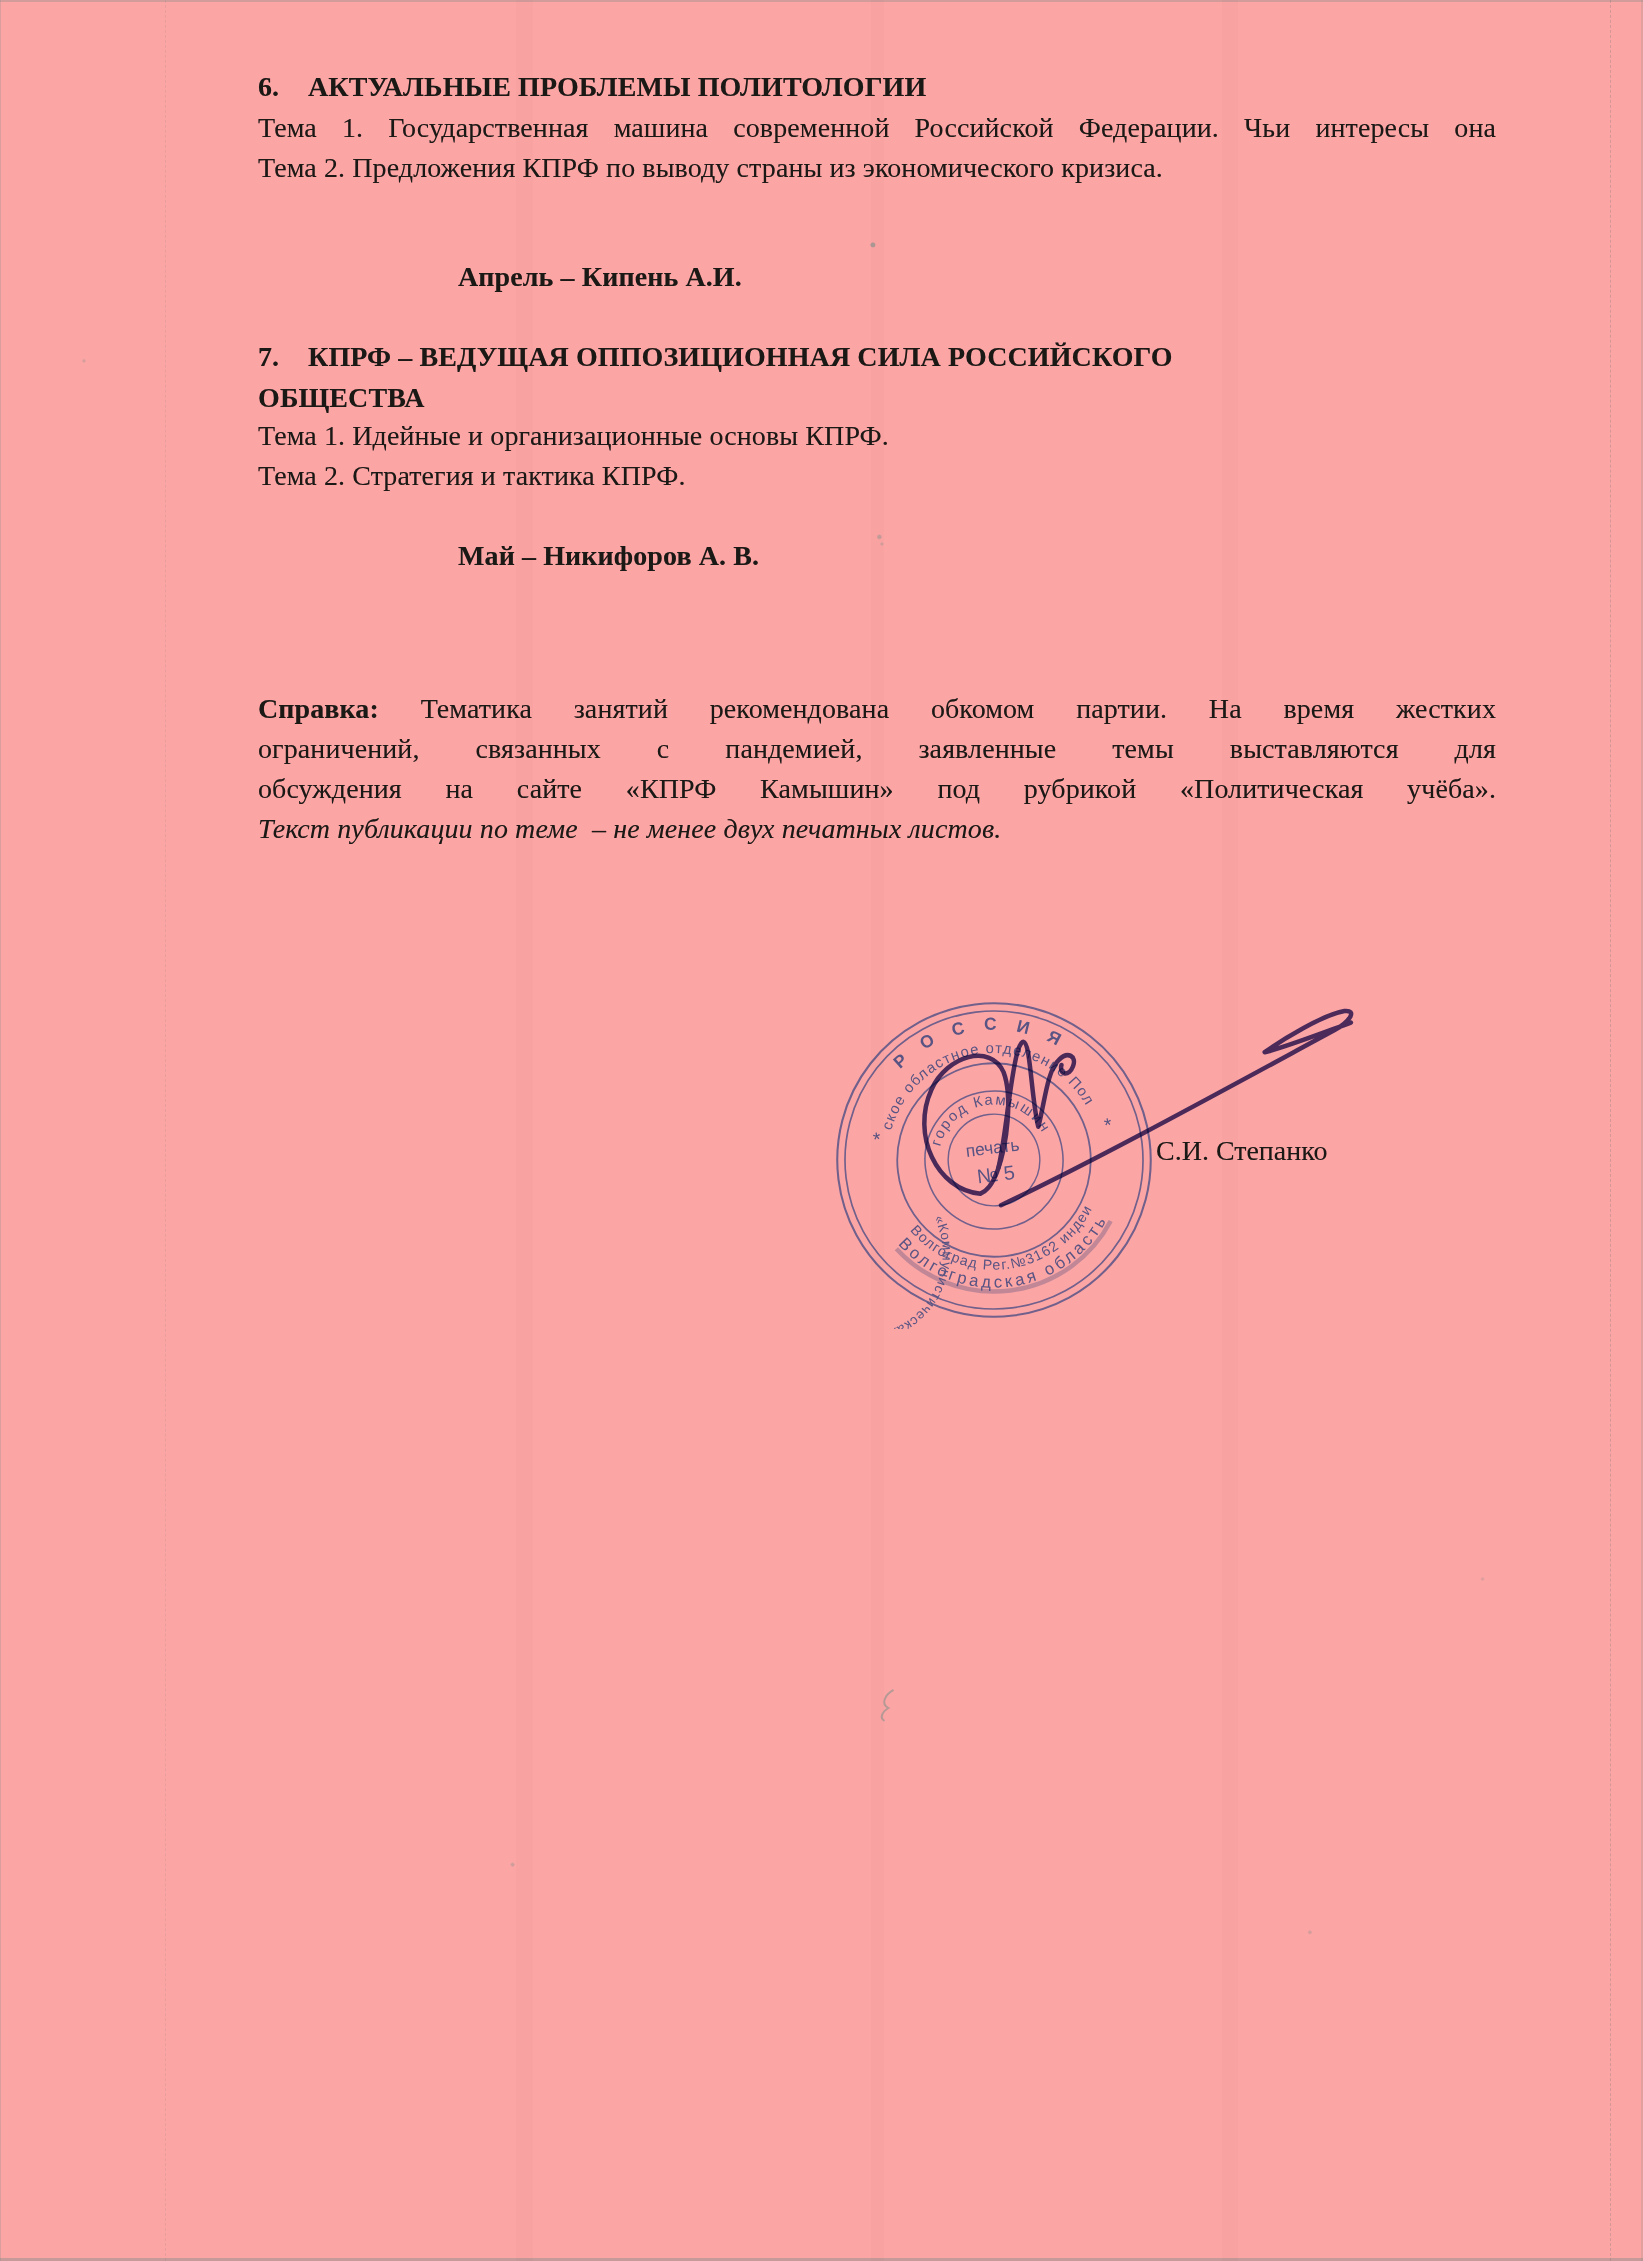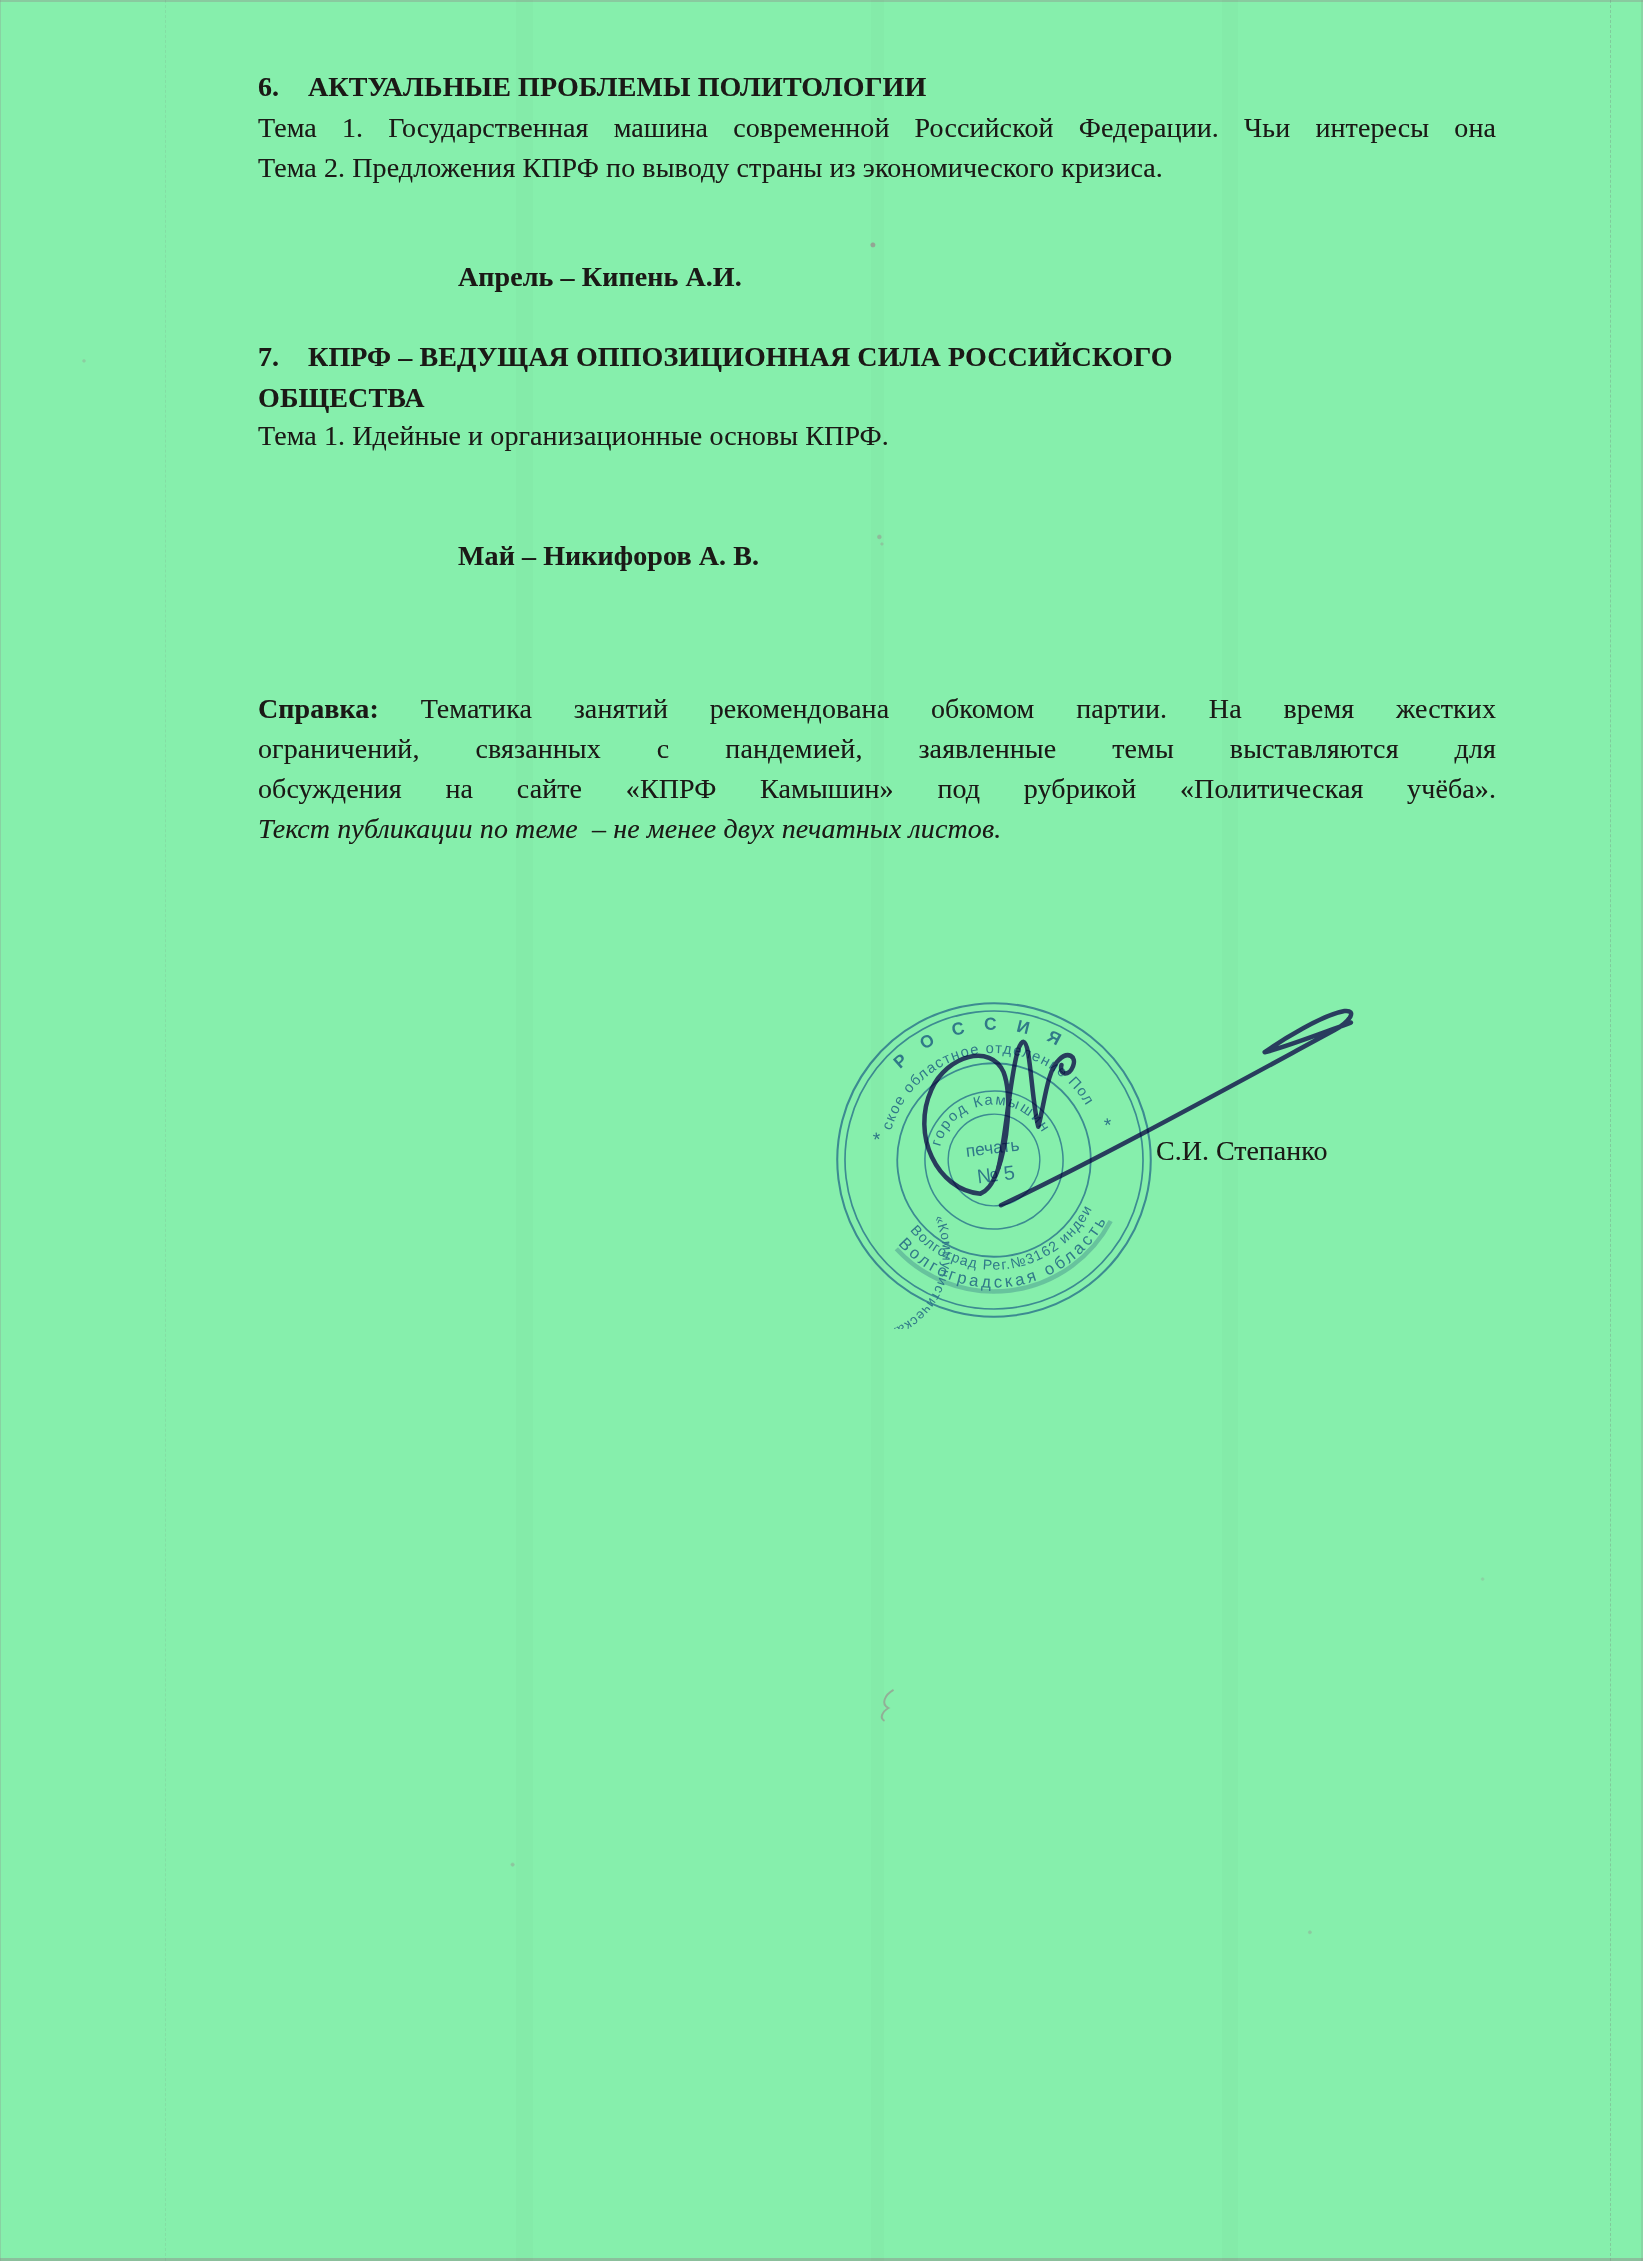--- a/index.html
+++ b/index.html
@@ -1,19 +1,19 @@
 <!DOCTYPE html>
 <html style="font-size:10.3px"><head>
 <meta charset="utf-8">
 <style>
   html,body{margin:0;padding:0;background:#e8e8e6;}
   .page{
     position:relative;
     width:1644px;height:2261px;
-    background:#86efac;
+    background:#fca5a5;
     overflow:hidden;
     font-family:"Liberation Serif","DejaVu Serif",serif;
     color:#1b1916;
   }
   
   .edge{position:absolute;background:#8f8f8c;opacity:.38;}
   .edge.top{left:0;top:0;width:100%;height:1.9px;}
   .edge.bottom{left:0;bottom:0;width:100%;height:2.6px;opacity:.5;}
   .edge.left{left:0;top:0;width:1.3px;height:100%;opacity:.3;}
   .edge.right{right:1.3px;top:0;width:1.3px;height:100%;opacity:.25;}
@@ -62,20 +62,21 @@
     <div>Тема 2. Предложения КПРФ по выводу страны из экономического кризиса.</div>
   </div>
   <div class="tblock assignment" style="top:257px">Апрель – Кипень А.И.</div>
 
   <div class="tblock heading" style="top:336px">
     <div><span class="num">7.</span><span>КПРФ – ВЕДУЩАЯ ОППОЗИЦИОННАЯ СИЛА РОССИЙСКОГО</span></div>
     <div>ОБЩЕСТВА</div>
   </div>
   <div class="tblock" style="top:416px">
     <div>Тема 1. Идейные и организационные основы КПРФ.</div>
+    <div>Тема 2. Стратегия и тактика КПРФ.</div>
   </div>
   <div class="tblock assignment" style="top:536px">Май – Никифоров А. В.</div>
 
   <div class="tblock" style="top:689px">
     <div class="jline"><span class="note-label">Справка:</span><span> Тематика занятий рекомендована обкомом партии. На время жестких</span></div>
     <div class="jline">ограничений, связанных с пандемией, заявленные темы выставляются для</div>
     <div class="jline">обсуждения на сайте «КПРФ Камышин» под рубрикой «Политическая учёба».</div>
     <div class="preline">Текст публикации по теме  – не менее двух печатных листов.</div>
   </div>
 

